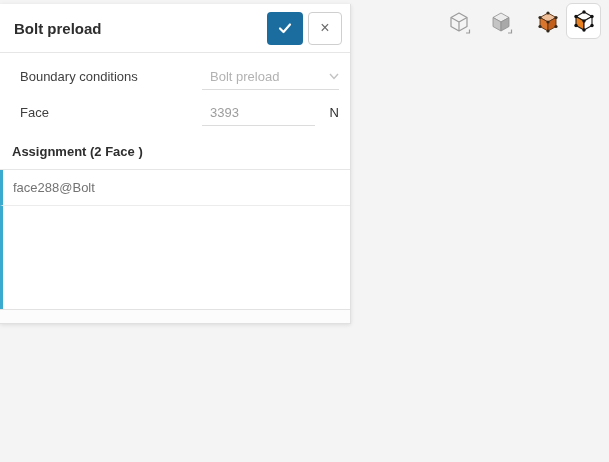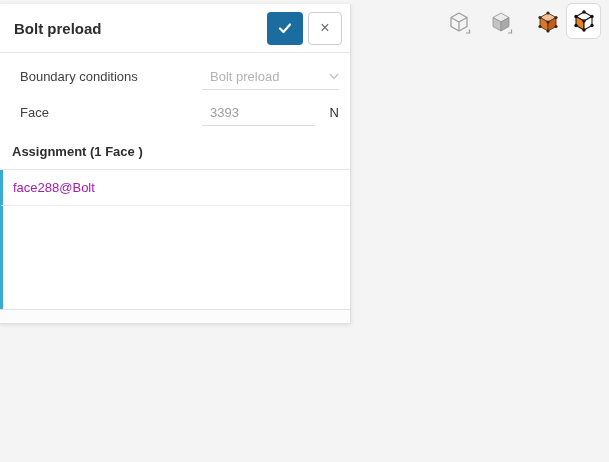--- a/index.html
+++ b/index.html
@@ -39,21 +39,21 @@
   }
   .field::after{content:"";position:absolute;left:0;right:0;bottom:4px;border-bottom:1px solid #dcdcdc;}
   .field.short{width:113px;justify-content:flex-end;}
   .field-value{flex:1;font-size:13px;color:#b2b2b2;white-space:nowrap;overflow:hidden;}
   .unit{width:24px;text-align:right;font-size:13px;color:#2e2e2e;}
   .section-header{padding:14px 12px 10px;font-size:13px;font-weight:bold;color:#2e2e2e;}
   .list-divider{border-top:1px solid #e6e6e6;}
   .assign-item{
     height:36px;display:flex;align-items:center;box-sizing:border-box;
     border-left:3px solid #3aabcf;border-bottom:1px solid #ececec;
-    padding-left:10px;font-size:13px;color:#a21caf;background:#fff;cursor:pointer;
+    padding-left:10px;font-size:13px;color:#737373;background:#fff;cursor:pointer;
   }
   .assign-empty{flex:1;border-left:3px solid #3aabcf;}
   .panel-footer{flex:0 0 13px;border-top:1px solid #e2e2e2;background:#fcfcfc;}
   
   .toolbar{position:absolute;left:0;top:0;width:609px;height:44px;pointer-events:none;}
   .view-icon{position:absolute;top:9px;width:26px;height:26px;cursor:pointer;pointer-events:auto;}
   .view-icon.selected-wrap{
     top:3px;width:35px;height:36px;background:#fff;border:1px solid #dadada;border-radius:6px;
     display:flex;align-items:center;justify-content:center;box-sizing:border-box;
   }
@@ -88,21 +88,21 @@
     </div>
     <div class="form-row">
       <div class="row-label">Face</div>
       <div class="field short">
         <div class="field-value" style="color:#9d9d9d;">3393</div>
       </div>
       <div class="unit">N</div>
     </div>
   </div>
 
-  <div class="section-header">Assignment (1 Face )</div>
+  <div class="section-header">Assignment (2 Face )</div>
   <div class="list-divider"></div>
   <div class="assign-item">
     <span>face288@Bolt</span>
   </div>
   <div class="assign-empty"></div>
   <div class="panel-footer"></div>
 </div>
 
 <div class="viewport">
   

